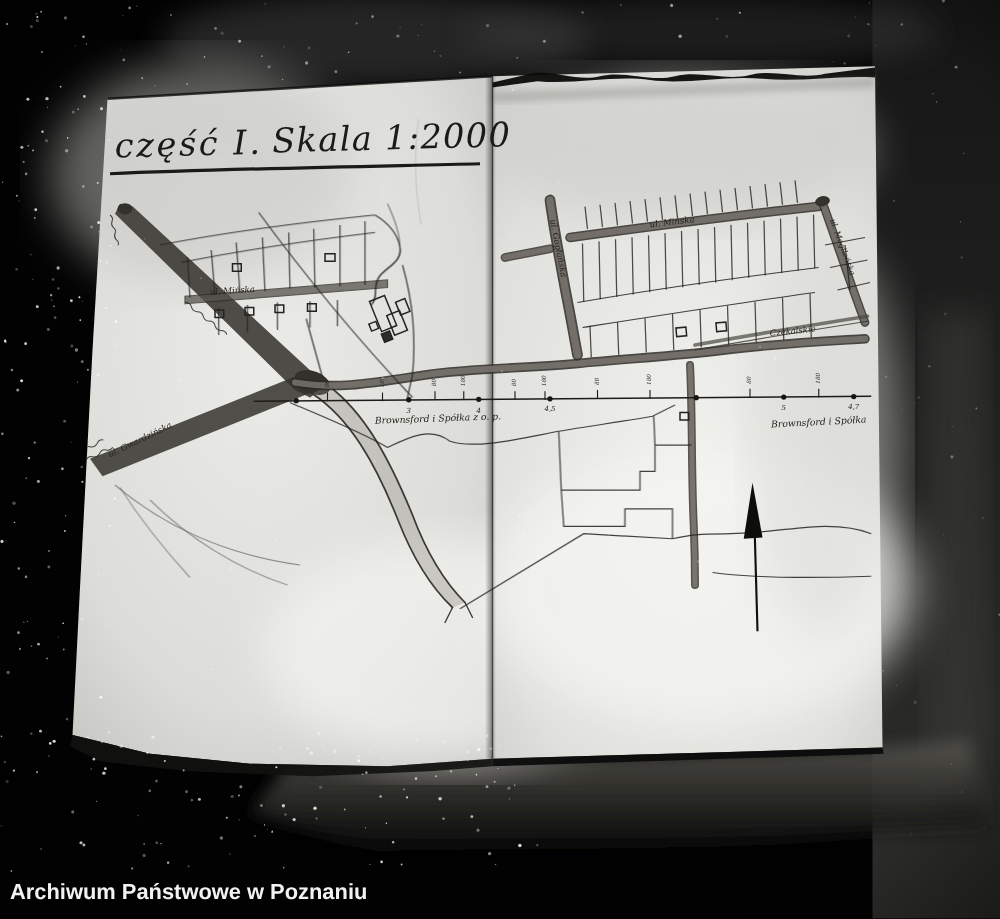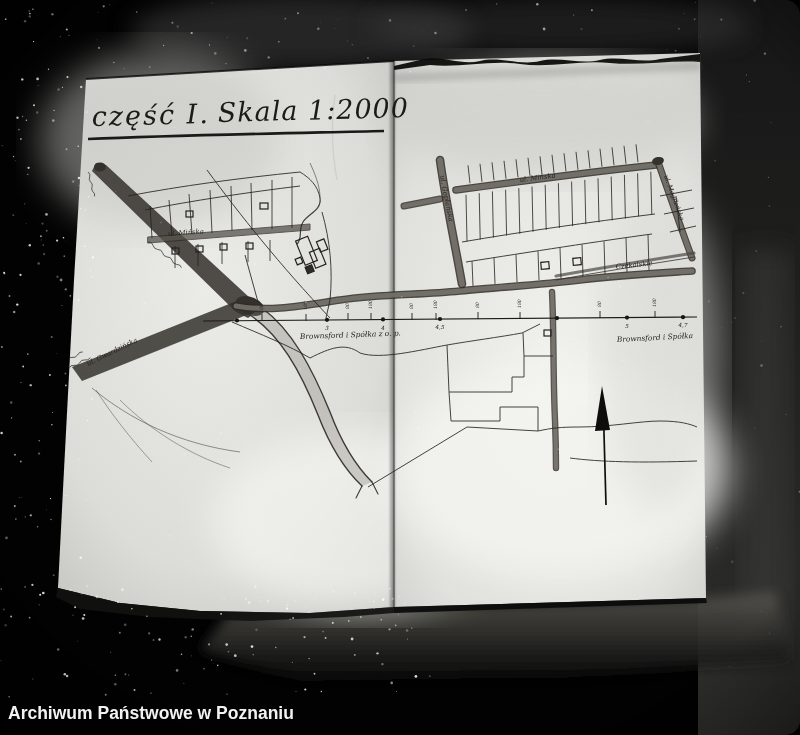--- a/index.html
+++ b/index.html
@@ -1,16 +1,16 @@
 <!DOCTYPE html>
 <html><head>
 <meta charset="utf-8">
 <style>
   html,body{margin:0;padding:0;background:#000;}
-  .stage{width:800px;height:735px;position:relative;overflow:hidden;background:#000;border-radius:15px;}
+  .stage{width:800px;height:735px;position:relative;overflow:hidden;background:#000;}
   svg{display:block;}
   text{user-select:none;}
   .hand{font-family:"DejaVu Serif", serif;font-style:italic;}
   .caption{font-family:"Liberation Sans", sans-serif;font-weight:bold;}
 </style>
 </head>
 <body>
 
 <div class="stage">
 <svg width="800" height="735" viewBox="0 0 800 735">

